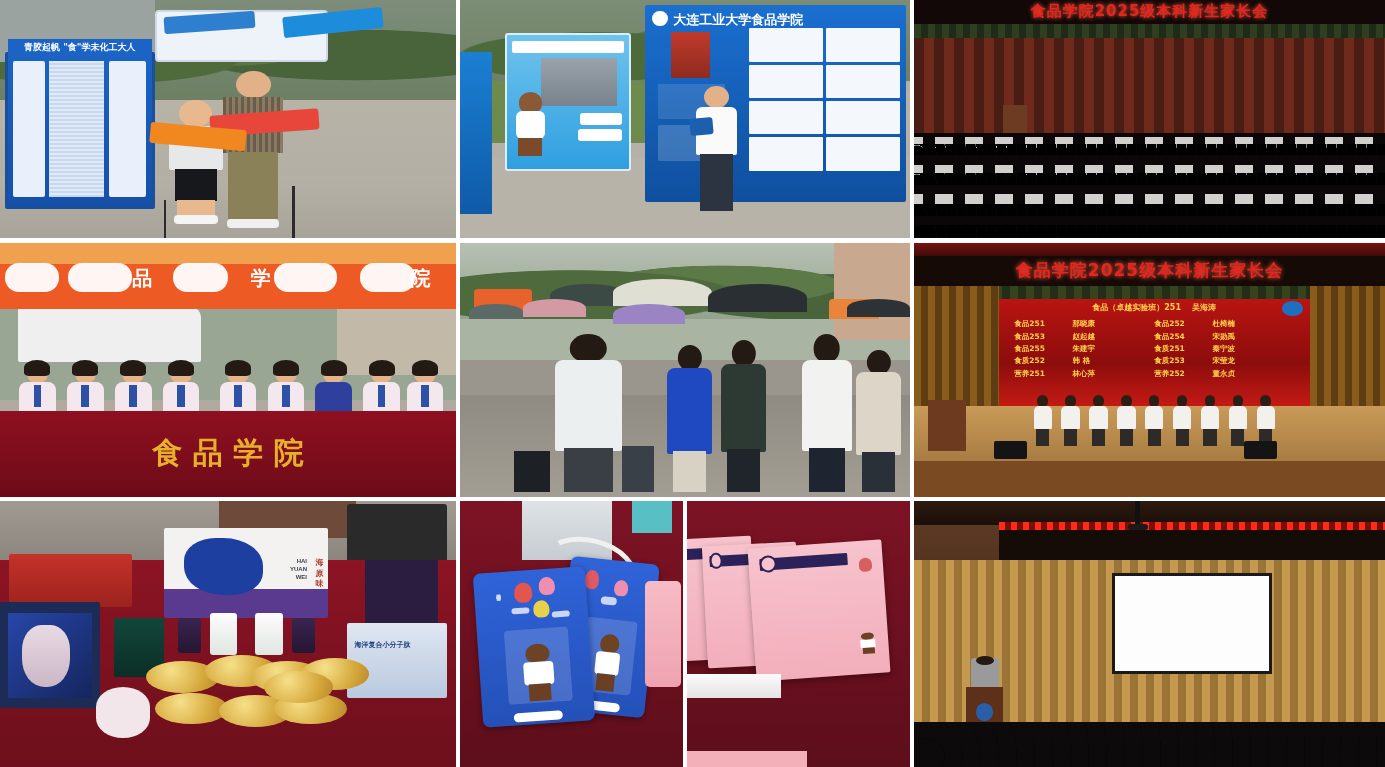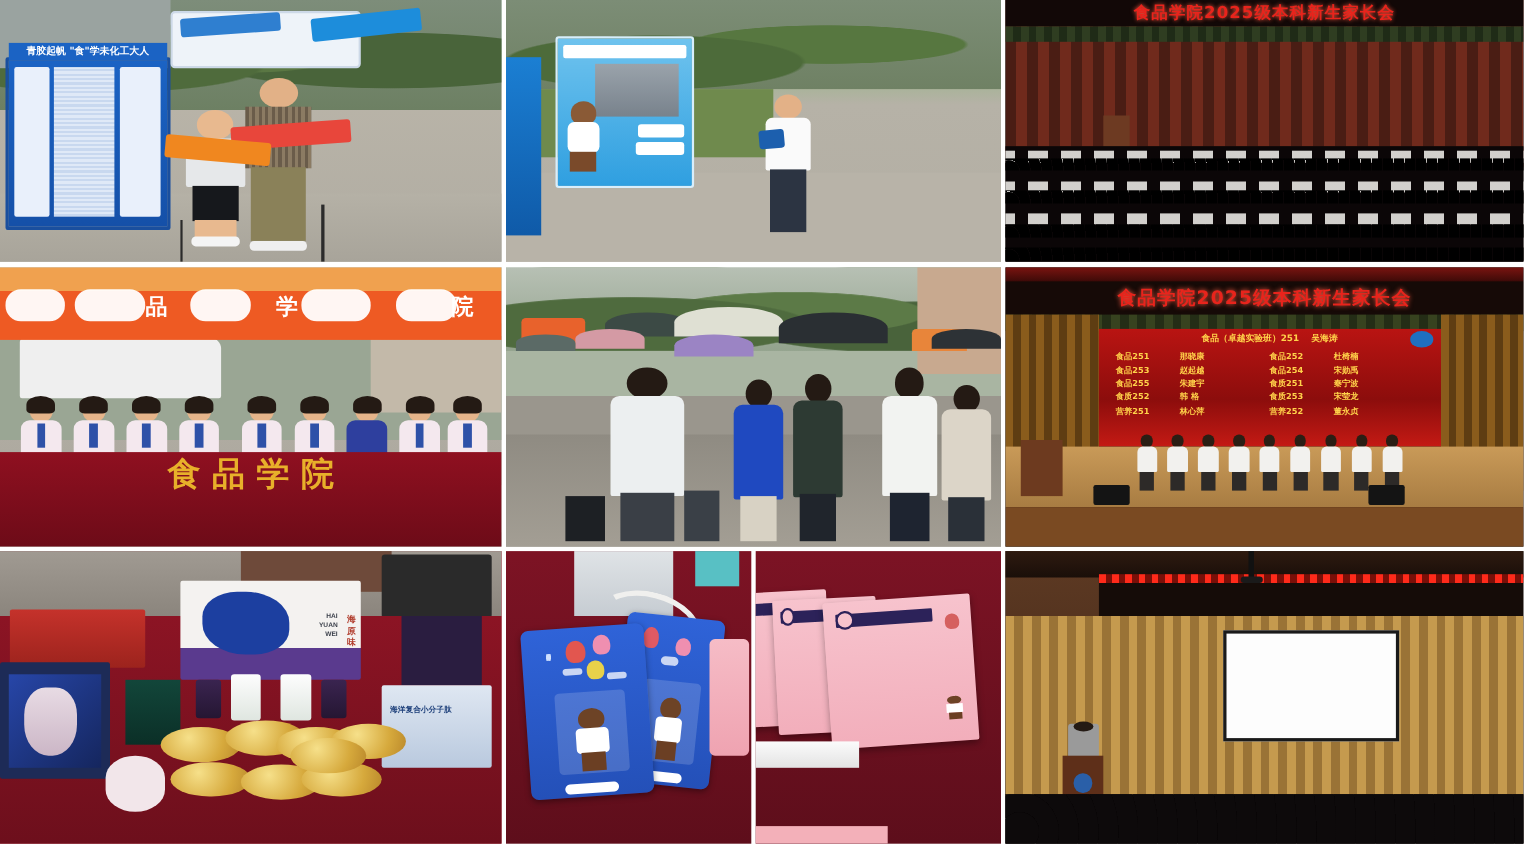--- a/index.html
+++ b/index.html
@@ -191,21 +191,21 @@
     background:#e5b48a; border-radius:50%; }
   .c4 .staff .hair { position:absolute; left:16%; top:-4%; width:68%; height:24%;
     background:#241a14; border-radius:50% 50% 20% 20%; }
   .c4 .staff .b { position:absolute; left:2%; top:30%; width:96%; height:70%;
     background:#f4e8ee; border-radius:8px 8px 0 0; }
   .c4 .staff .lan { position:absolute; left:40%; top:34%; width:20%; height:34%;
     background:#2e51a8; }
   .c4 .table { position:absolute; left:0; bottom:5%; width:100%; height:17%;
     background:#e8dfe0; }
   .c4 .cloth { position:absolute; left:0; bottom:0; width:100%; height:34%;
-    background:linear-gradient(#8f1020,#6d0b18); display:flex; align-items:flex-start;
+    background:linear-gradient(#8f1020,#6d0b18); display:flex; align-items:center;
     justify-content:center; gap:9%; }
   .c4 .cloth span { color:#e8b02a; font-size:30px; font-weight:bold;
     font-family:"DejaVu Serif","Liberation Serif",serif; }
 
   
   .c5 { background:linear-gradient(#cfd4cd 0 18%, #a9b5a2 18% 46%, #9a968d 46% 100%); }
   .c5 .trees { position:absolute; left:0; top:0; width:100%; height:30%;
     background:radial-gradient(ellipse at 25% 70%,#4f6b3e 0 34%,transparent 35%),
                radial-gradient(ellipse at 58% 55%,#5c7a47 0 32%,transparent 33%),
                radial-gradient(ellipse at 85% 72%,#49633b 0 30%,transparent 31%),
@@ -447,20 +447,37 @@
         <span class="photo"></span>
         <span class="bub1"></span>
         <span class="bub2"></span>
         <span class="girl">
           <i class="h"></i>
           <i class="b"></i>
           <i class="s"></i>
         </span>
       </div>
 
+      <div class="boardB">
+        <span class="title cn" style="padding-left:8%;">大连工业大学食品学院</span>
+        <span class="logo"></span>
+        <span class="portrait"></span>
+        <span class="txtblk"></span>
+        <span class="logos"></span>
+        <span class="grid">
+          <i></i>
+          <i></i>
+          <i></i>
+          <i></i>
+          <i></i>
+          <i></i>
+          <i></i>
+          <i></i>
+        </span>
+      </div>
 
       <div class="person">
         <span class="head"></span>
         <span class="top"></span>
         <span class="leg"></span>
         <span class="sign"></span>
       </div>
       <span class="lbl-hidden">Student standing in front of the college introduction poster boards</span>
     </div>
   </div>

